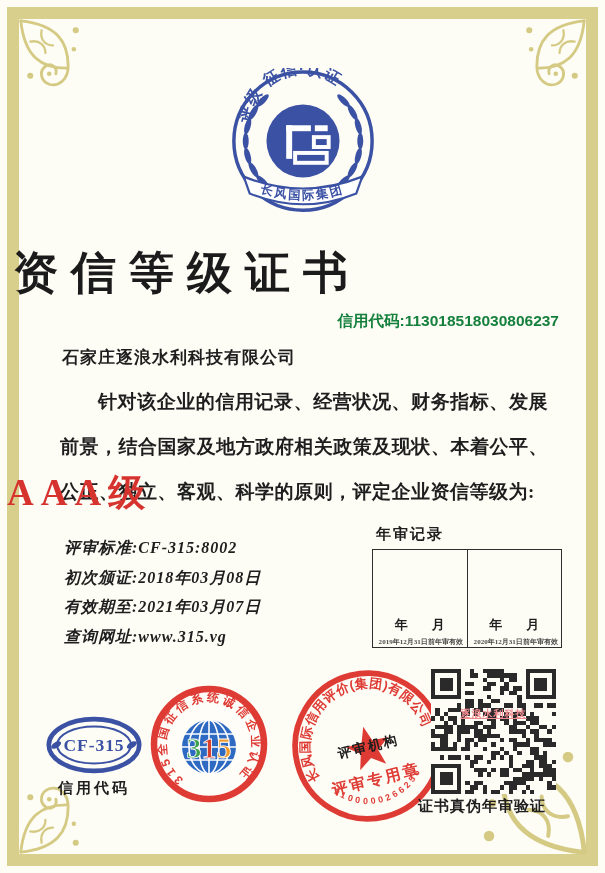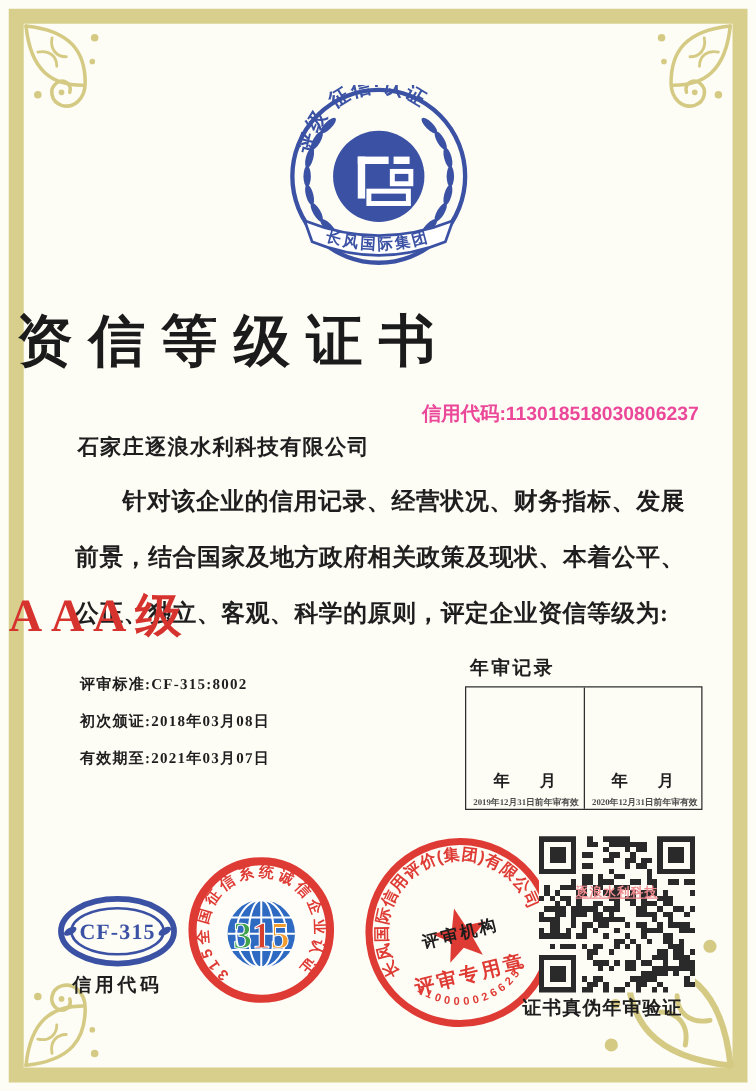--- a/index.html
+++ b/index.html
@@ -12,30 +12,30 @@
   .corner.tr{right:17px;top:17px;transform:scaleX(-1);}
   .corner.bl{left:17px;bottom:17px;transform:scaleY(-1);}
   .corner.br{right:14px;bottom:14px;width:125px;height:125px;transform:scale(-1,-1);}
 
   .emblem{position:absolute;left:224px;top:68px;width:158px;height:158px;}
 
   .title{position:absolute;top:243px;left:0;right:0;
          font-family:"Liberation Sans",sans-serif;font-weight:bold;
          font-size:45px;letter-spacing:13px;text-indent:13px;color:#1b1b1b;}
   .credit-code{position:absolute;top:311px;right:46px;
-         font-family:"Liberation Sans",sans-serif;font-weight:bold;font-size:15.5px;color:#ec4899;margin-top:10px;}
+         font-family:"Liberation Sans",sans-serif;font-weight:bold;font-size:15.5px;color:#15803d;}
   .company{position:absolute;top:346px;left:62px;
          font-family:"Liberation Sans",sans-serif;font-weight:bold;font-size:17px;letter-spacing:1px;}
   .body-par{position:absolute;top:379px;left:60px;width:488px;
          font-size:19px;line-height:45px;font-weight:bold;text-align:justify;
          text-indent:2em;letter-spacing:0.5px;}
   .rating{position:absolute;top:468px;left:0;right:0;
          font-weight:bold;font-size:37px;letter-spacing:7px;text-indent:7px;}
-  .fields{position:absolute;top:533px;left:64px;font-weight:bold;font-size:12px;
-         line-height:29.5px;letter-spacing:1px;}
+  .fields{position:absolute;top:533px;left:64px;font-weight:bold;font-size:16px;
+         line-height:29.5px;letter-spacing:1px;font-style:italic;}
 
   .annual{position:absolute;left:372px;top:525px;width:190px;}
   .annual-title{font-weight:bold;font-size:15px;letter-spacing:2px;margin-left:4px;}
   .annual-box{margin-top:5px;height:97px;border:1.5px solid #2e2e2e;display:flex;}
   .annual-cell{flex:1;position:relative;}
   .annual-cell:first-child{border-right:1.5px solid #2e2e2e;}
   .ym{position:absolute;bottom:13px;left:0;right:0;display:flex;justify-content:center;
       gap:24px;font-weight:bold;font-size:13px;}
   .annual-note{position:absolute;bottom:0px;left:0;right:0;text-align:center;
       font-size:8px;transform:scale(0.88);white-space:nowrap;font-weight:bold;color:#4a4a4a;}
@@ -127,20 +127,21 @@
 <div class="title">资信等级证书</div>
 <div class="credit-code">信用代码:113018518030806237</div>
 <div class="company">石家庄逐浪水利科技有限公司</div>
 <div class="body-par">针对该企业的信用记录、经营状况、财务指标、发展前景，结合国家及地方政府相关政策及现状、本着公平、公正、独立、客观、科学的原则，评定企业资信等级为:</div>
 <div class="rating" style="color:#d6332e">AAA级</div>
 
 <div class="fields">
   <div>评审标准:CF-315:8002</div>
   <div>初次颁证:2018年03月08日</div>
   <div>有效期至:2021年03月07日</div>
+  <div>查询网址:www.315.vg</div>
 </div>
 
 <div class="annual">
   <div class="annual-title">年审记录</div>
   <div class="annual-box">
     <div class="annual-cell">
       <div class="ym">
         <span>年</span>
         <span>月</span>
       </div>

